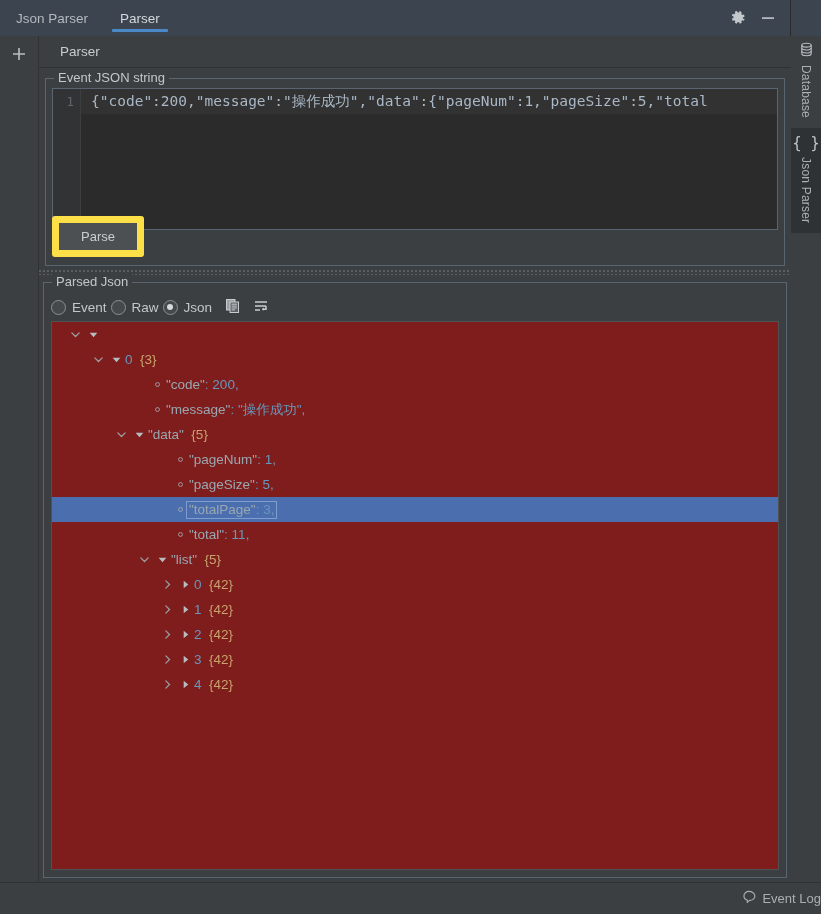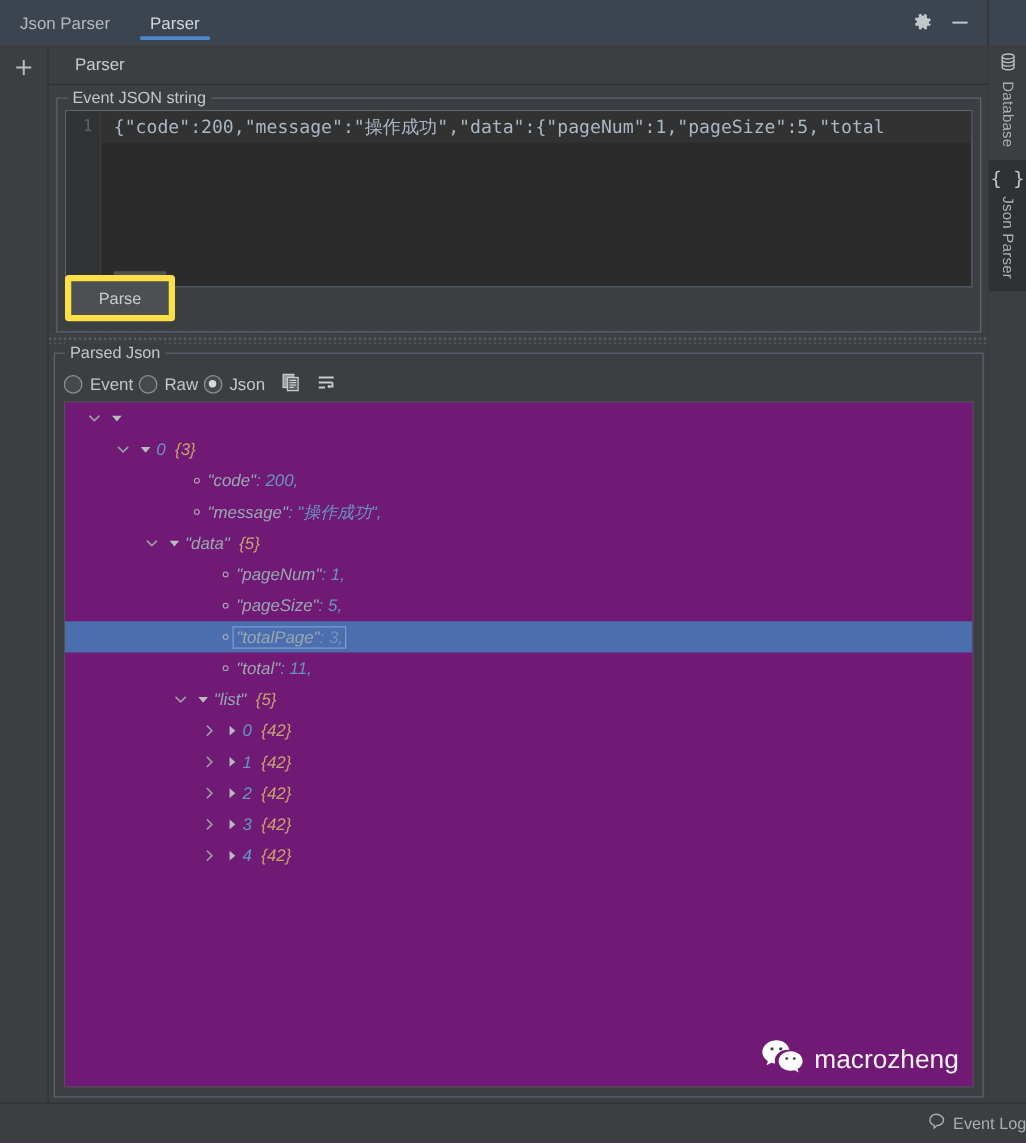--- a/index.html
+++ b/index.html
@@ -93,21 +93,21 @@
     font-family:"DejaVu Sans Mono","Liberation Mono",monospace;
     font-size:14.5px;color:#a9b7c6;
   }
   .hscroll{
     position:absolute;left:0;bottom:3px;height:9px;width:100%;
   }
   .hthumb{position:absolute;left:10px;top:0;width:42px;height:9px;background:#4f5254;}
 
   .btnrow{position:absolute;left:6px;bottom:8px;}
   .btn{
-    background:#4c5052;border:5px solid #fde047;border-radius:3px;
+    background:#4c5052;border:7px solid #fde047;border-radius:3px;
     color:#c9cdd1;font-size:13px;padding:6px 22px;
     font-family:"Liberation Sans",sans-serif;cursor:default;
   }
 
   
   .splitter{
     position:absolute;left:0;width:752px;height:7px;
     background:
       radial-gradient(circle at 1px 1px,#5a5f63 1px,transparent 1.2px) 0 2px/4px 4px;
     background-color:#3c3f41;
@@ -127,21 +127,21 @@
   }
   .rdot.on::after{
     content:"";position:absolute;left:3.5px;top:3.5px;width:6px;height:6px;
     border-radius:50%;background:#d6dade;
   }
   .tb-ic{width:20px;height:20px;margin-left:8px;}
 
   
   .tree{
     position:absolute;left:7px;top:38px;right:7px;bottom:7px;
-    background:#701a75;border:1px solid #4e5254;overflow:hidden;font-style:italic;
+    background:#7f1d1d;border:1px solid #4e5254;overflow:hidden;
   }
   .trow{
     height:25px;display:flex;align-items:center;white-space:nowrap;
     font-size:13.5px;color:#bbbbbb;padding-left:4px;
   }
   .trow.sel{background:#4b6eaf;}
   .trow.sel .lbl{
     border:1px solid #7e9ccd;padding:0 2px 1px 2px;margin-left:-3px;color:#ffffff;
   }
   .ind{display:inline-block;}
@@ -475,33 +475,20 @@
             <span class="tri">
               <svg viewBox="0 0 12 12" width="11" height="11">
                 <path d="M4 1.8v8.4L9 6z" fill="#b7bcc1"></path>
               </svg>
             </span>
             <span class="lbl"><span class="idx">4</span><span class="cnt">&nbsp; {42}</span></span>
           </div>
         </div>
     </div>
 
-    <div class="watermark">
-      <span>
-        <svg viewBox="0 0 34 28" width="34" height="28">
-          <path fill="#ffffff" d="M12.4 1.2C6 1.2 .9 5.4 .9 10.6c0 3 1.7 5.6 4.4 7.3l-1.1 3.3 3.9-2a14 14 0 0 0 3 .5 9 9 0 0 1-.3-2.3c0-4.8 4.6-8.7 10.7-8.7h.9C21.5 4.5 17.4 1.2 12.4 1.2z"></path>
-          <circle cx="8.6" cy="8" r="1.3" fill="#3c3f41"></circle>
-          <circle cx="15.6" cy="8" r="1.3" fill="#3c3f41"></circle>
-          <path fill="#ffffff" d="M33.1 17.8c0-4.3-4.3-7.8-9.6-7.8s-9.6 3.5-9.6 7.8 4.3 7.8 9.6 7.8c1.1 0 2.2-.2 3.2-.4l3.2 1.7-.9-2.7c2.5-1.4 4.1-3.7 4.1-6.4z"></path>
-          <circle cx="20.4" cy="15.8" r="1.1" fill="#3c3f41"></circle>
-          <circle cx="26.4" cy="15.8" r="1.1" fill="#3c3f41"></circle>
-        </svg>
-      </span>
-      <span>macrozheng</span>
-    </div>
   </div>
 
   <div class="statusbar">
     <span>
       <svg viewBox="0 0 16 16" width="14" height="14">
         <path d="M8 1.6c-3.2 0-5.8 2.3-5.8 5.2 0 2.2 1.6 4.1 3.9 4.9v2.4l2.6-2.2h.2c3.2 0 5.8-2.3 5.8-5.1S11.2 1.6 8 1.6z" fill="none" stroke="#a9aeb3" stroke-width="1.3"></path>
       </svg>
     </span>
     <span>Event Log</span>
   </div>

